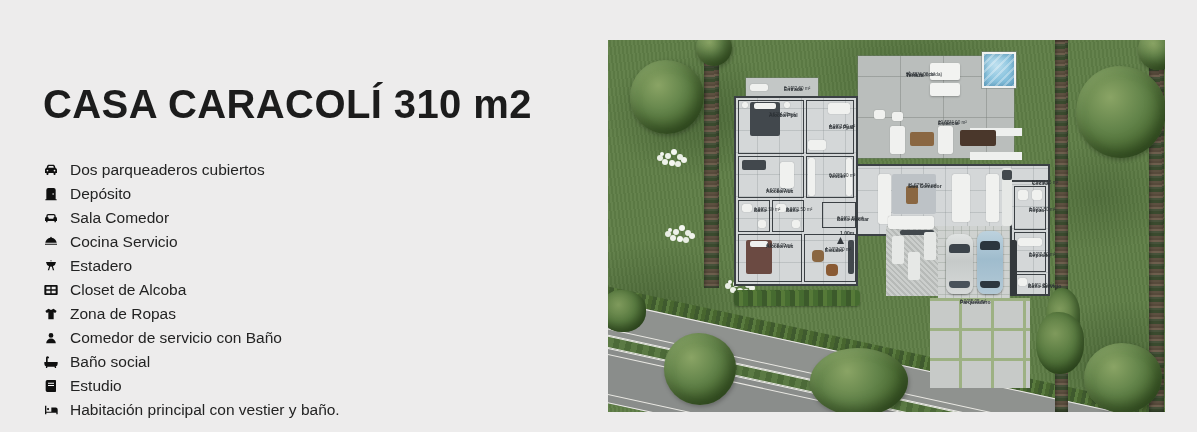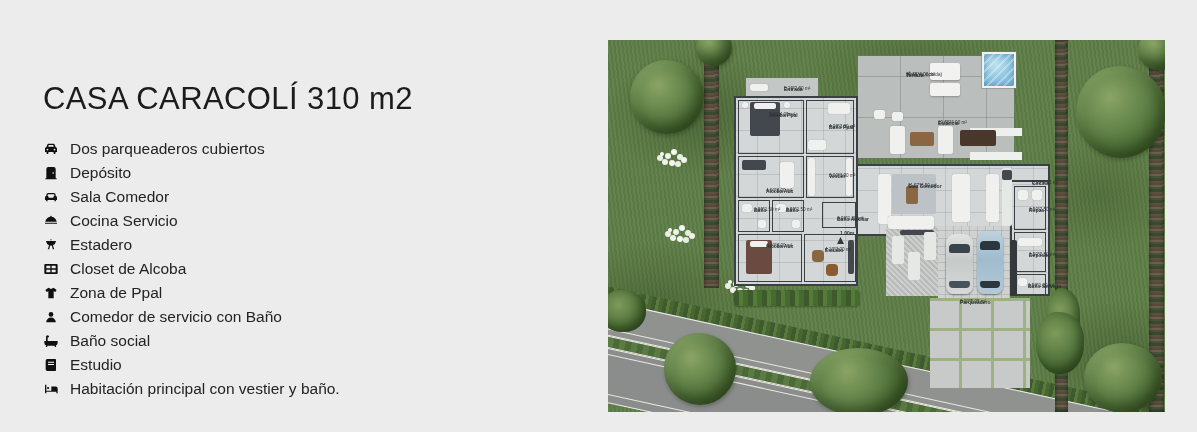--- a/index.html
+++ b/index.html
@@ -5,22 +5,22 @@
   :root{
     --page-bg:#edecec; --grass:#5f7e47; --floor:#d4d7d8; --terrace:#babebc;
     --road:#8f928f; --wall:#3b4044; --pool:#8ec6e0; --text-dark:#1c1c1c;
   }
   *{box-sizing:border-box;margin:0;padding:0}
   html,body{width:1197px;height:432px;overflow:hidden}
   body{background:var(--page-bg);font-family:"Liberation Sans",sans-serif;position:relative}
 
   
   .left{position:absolute;left:43px;top:82px;width:545px}
-  .left h1{font-size:31px;font-weight:400;letter-spacing:.4px;color:var(--text-dark);line-height:1.1}
-  .features{list-style:none;margin-top:21px}
+  .left h1{font-size:40px;font-weight:700;letter-spacing:.4px;color:var(--text-dark);line-height:1.1}
+  .features{list-style:none;margin-top:32px}
   .features li{display:flex;align-items:center;gap:11px;height:24px}
   .fi{width:16px;height:16px;flex:0 0 16px;display:flex;align-items:center;justify-content:center}
   .fi svg{width:16px;height:16px;fill:#101010}
   .ft{font-size:15.5px;color:#232323}
 
   
   .plan{position:absolute;left:608px;top:40px;width:557px;height:372px;overflow:hidden;background:var(--grass)}
   .plan *{position:absolute}
   .grass{inset:0;background-image:
     radial-gradient(ellipse 130px 90px at 16% 20%, rgba(28,50,20,.30), transparent 70%),
@@ -134,21 +134,21 @@
           </svg>
         </span>
       <span class="ft">Closet de Alcoba</span>
     </li>
     <li>
       <span class="fi">
           <svg viewBox="0 0 24 24">
             <path d="M8.2 4.2 12 6l3.8-1.8 4.7 3.4-2.1 3-2.4-1.2V20H8V9.4L5.6 10.6l-2.1-3z"></path>
           </svg>
         </span>
-      <span class="ft">Zona de Ppal</span>
+      <span class="ft">Zona de Ropas</span>
     </li>
     <li>
       <span class="fi">
           <svg viewBox="0 0 24 24">
             <path d="M12 4.5a3.6 3.6 0 1 1 0 7.2 3.6 3.6 0 0 1 0-7.2zM4.8 20a7.2 7.2 0 0 1 14.4 0z"></path>
           </svg>
         </span>
       <span class="ft">Comedor de servicio con Baño</span>
     </li>
     <li>

